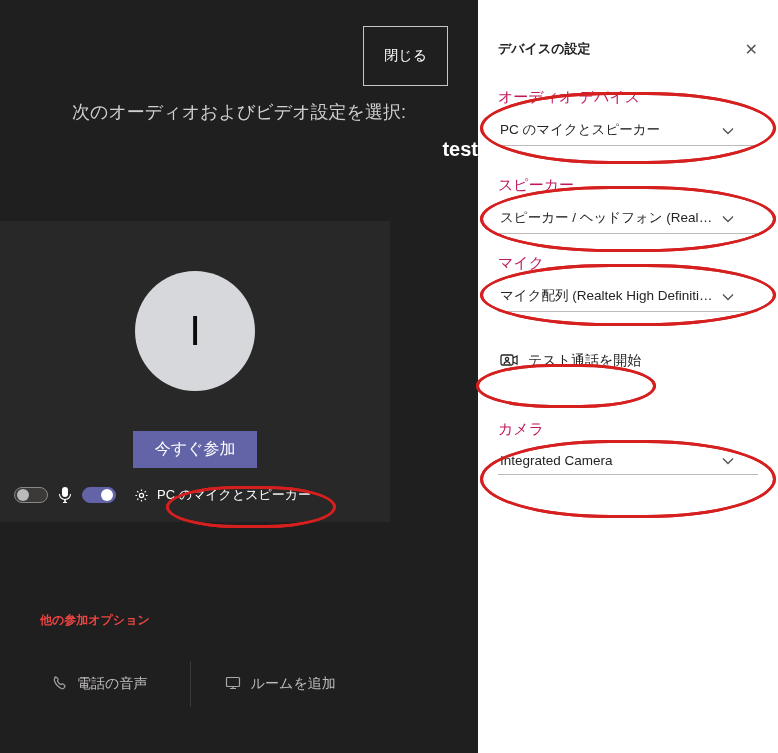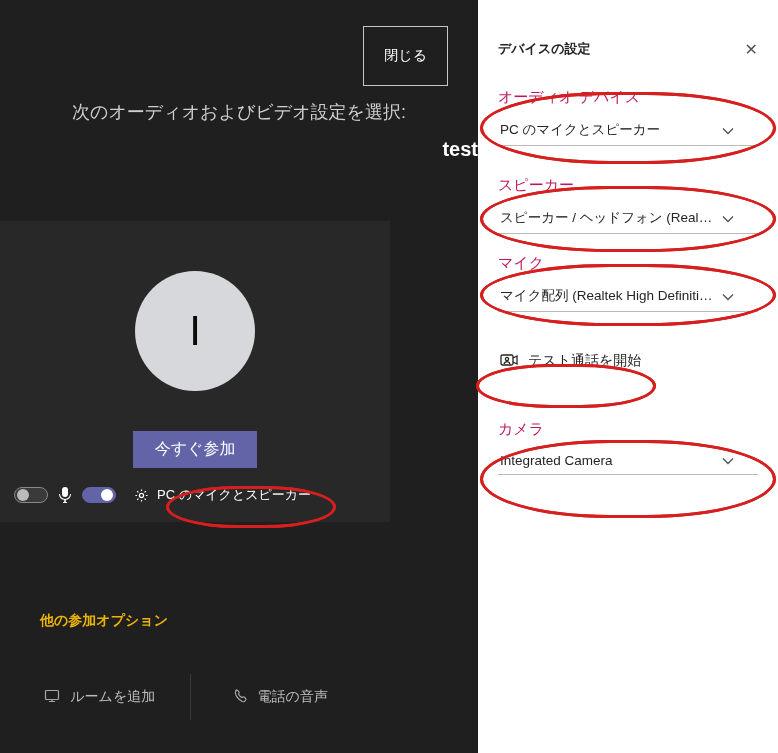--- a/index.html
+++ b/index.html
@@ -52,21 +52,21 @@
   }
   .toggle.on { background: #6264a7; border-color: #6264a7; }
   .toggle.on .knob { background: #fff; left: auto; right: 2px; }
   .mic-icon svg, .gear-icon svg { display:block; }
   .audio-device-label {
     font-size: 13px; color: #fff; cursor: pointer;
     display: flex; align-items: center; gap: 8px;
   }
 
   .other-options {
-    margin: 90px 0 16px 40px; font-size: 14px; font-weight: 600; color: #eab308;
+    margin: 90px 0 4px 40px; font-size: 12px; font-weight: 600; color: #ef4444;
   }
   .option-row {
     margin-top: 28px; display: flex; width: 360px; margin-left: 10px;
   }
   .option-btn {
     flex: 1; text-align: center; padding: 14px 0; color: #bdbcbb;
     font-size: 14px; display:flex; align-items:center; justify-content:center; gap:10px;
     cursor:pointer;
   }
   .option-btn + .option-btn { border-left: 1px solid #3b3a39; }
@@ -146,34 +146,34 @@
         </span>
         <span>PC のマイクとスピーカー</span>
       </div>
     </div>
   </div>
 
   <div class="other-options">他の参加オプション</div>
   <div class="option-row">
     <div class="option-btn">
       <span>
+        <svg width="15" height="15" viewBox="0 0 16 16" fill="none" stroke="#a9a8a7" stroke-width="1.2">
+            <path d="M3 2.5c.5-.5 1.3-.5 1.8 0l1.4 1.4c.4.4.5 1 .2 1.5l-.6 1a8 8 0 0 0 3.8 3.8l1-.6c.5-.3 1.1-.2 1.5.2l1.4 1.4c.5.5.5 1.3 0 1.8l-.9.9c-.7.7-1.8.9-2.7.5A15 15 0 0 1 2.6 6.1c-.4-.9-.2-2 .5-2.7l-.1 0z"></path>
+          </svg>
+      </span>
+      <span>電話の音声</span>
+    </div>
+    <div class="option-btn">
+      <span>
         <svg width="16" height="14" viewBox="0 0 16 14" fill="none" stroke="#a9a8a7" stroke-width="1.2">
             <rect x="1.5" y="1.5" width="13" height="9" rx="1"></rect>
             <path d="M5 12.5h6M8 10.5v2"></path>
           </svg>
       </span>
       <span>ルームを追加</span>
-    </div>
-    <div class="option-btn">
-      <span>
-        <svg width="15" height="15" viewBox="0 0 16 16" fill="none" stroke="#a9a8a7" stroke-width="1.2">
-            <path d="M3 2.5c.5-.5 1.3-.5 1.8 0l1.4 1.4c.4.4.5 1 .2 1.5l-.6 1a8 8 0 0 0 3.8 3.8l1-.6c.5-.3 1.1-.2 1.5.2l1.4 1.4c.5.5.5 1.3 0 1.8l-.9.9c-.7.7-1.8.9-2.7.5A15 15 0 0 1 2.6 6.1c-.4-.9-.2-2 .5-2.7l-.1 0z"></path>
-          </svg>
-      </span>
-      <span>電話の音声</span>
     </div>
   </div>
 
   <div class="annot" style="left:166px; top:486px; width:170px; height:42px; border-radius:50%/60%;"></div>
 </div>
 
 <div class="right">
   <div class="right-title">デバイスの設定</div>
   <button class="right-close">
     <span>✕</span>

